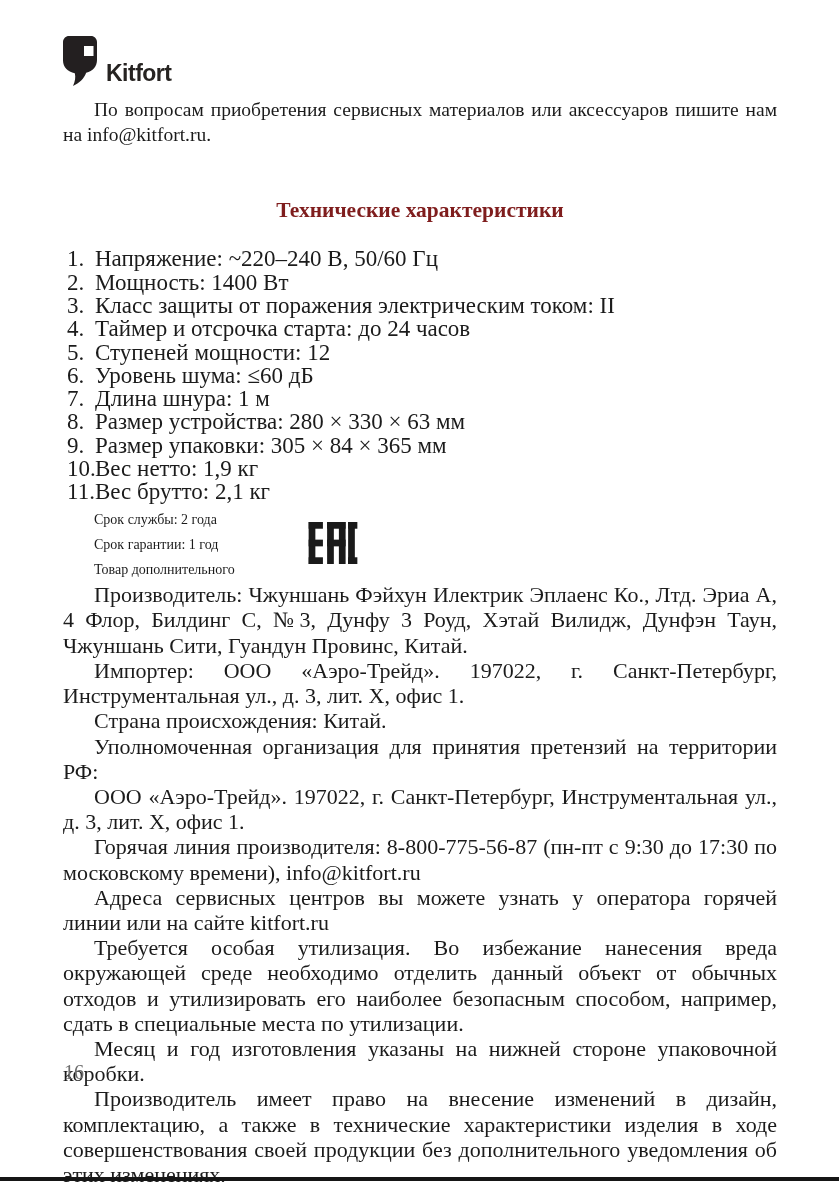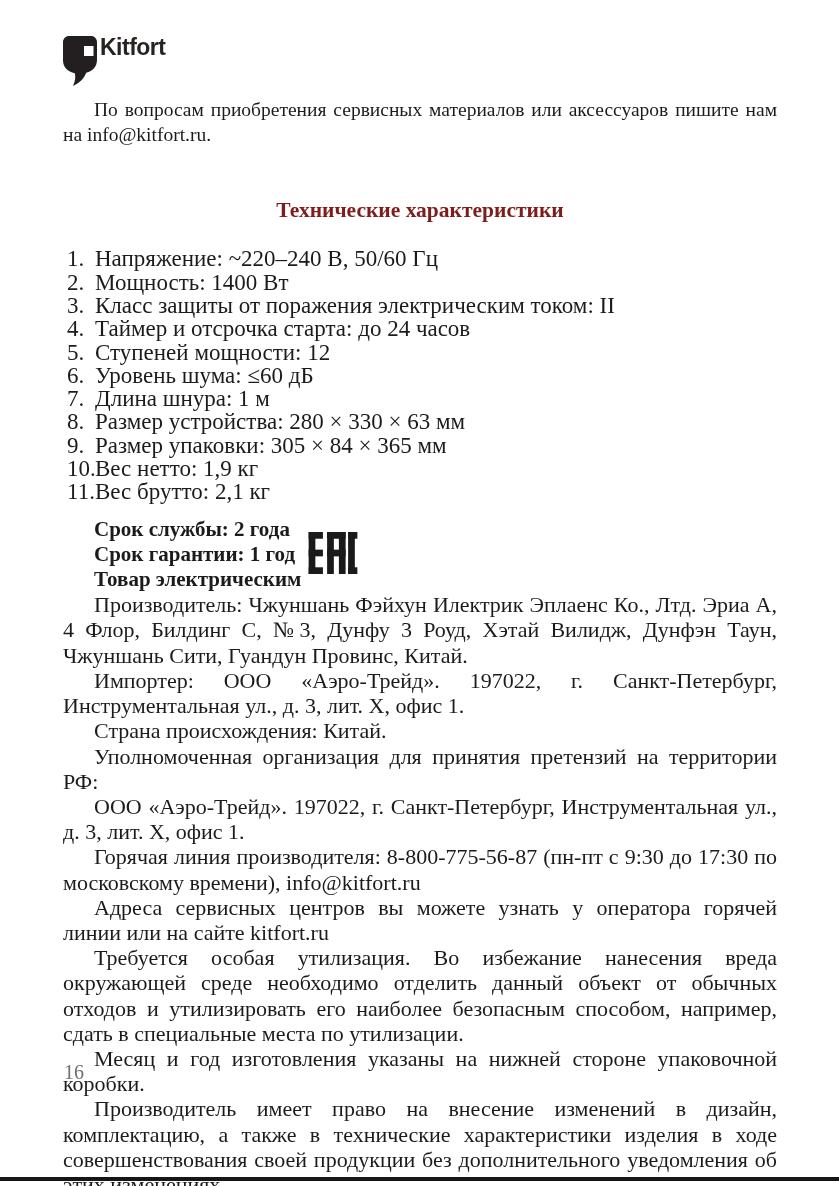--- a/index.html
+++ b/index.html
@@ -6,21 +6,21 @@
   body {
     width:839px; height:1186px;
     background:#ffffff;
     font-family:"Liberation Serif", serif;
     color:#1b1b1b;
     position:relative;
     overflow:hidden;
   }
   .content { padding:36px 62px 0 63px; }
 
-  .logo-row { display:flex; gap:3px; height:50px; }
+  .logo-row { display:flex; align-items:flex-end; gap:9px; height:50px; }
   .logo-mark { display:block; }
   .logo-text {
     font-family:"Liberation Sans", sans-serif;
     font-weight:bold; font-size:23px; line-height:1;
     color:#262321; letter-spacing:-0.5px; padding-bottom:1px;
   }
 
   .intro {
     margin:11px 0 0;
     font-size:19.5px; line-height:25.2px;
@@ -34,21 +34,21 @@
   }
 
   ol.specs {
     list-style:none; counter-reset:spec;
     margin:24px 0 0; padding:0;
     font-size:23px; line-height:23.3px;
   }
   ol.specs li { counter-increment:spec; position:relative; padding-left:32px; }
   ol.specs li::before { content:counter(spec) "."; position:absolute; left:4px; }
 
-  .cert-block { margin-top:13px; position:relative; font-size:21px; line-height:25.2px;font-weight:bold; }
+  .cert-block { margin-top:3px; position:relative; font-size:14px; line-height:25.2px; }
   .cert-line { padding-left:31px; }
   .eac-badge { position:absolute; left:245px; top:15px; }
 
   .paragraphs p {
     margin:0;
     font-size:22px; line-height:25.2px;
     text-align:justify; text-indent:31px;
   }
 
   .page-number {
@@ -89,21 +89,21 @@
     <li>Длина шнура: 1 м</li>
     <li>Размер устройства: 280 × 330 × 63 мм</li>
     <li>Размер упаковки: 305 × 84 × 365 мм</li>
     <li>Вес нетто: 1,9 кг</li>
     <li>Вес брутто: 2,1 кг</li>
   </ol>
 
   <div class="cert-block">
     <div class="cert-line">Срок службы: 2 года</div>
     <div class="cert-line">Срок гарантии: 1 год</div>
-    <div class="cert-line">Товар электрическим</div>
+    <div class="cert-line">Товар дополнительного</div>
     <svg class="eac-badge" width="50" height="42" viewBox="0 0 58 50" aria-hidden="true">
       <g fill="#1a1a1a">
         <rect x="0" y="0" width="8" height="50"></rect>
         <rect x="0" y="0" width="17" height="8"></rect>
         <rect x="0" y="21" width="17" height="8"></rect>
         <rect x="0" y="42" width="17" height="8"></rect>
         <rect x="22" y="0" width="8" height="50"></rect>
         <rect x="36" y="0" width="8" height="50"></rect>
         <rect x="22" y="0" width="22" height="8"></rect>
         <rect x="22" y="21" width="22" height="8"></rect>

